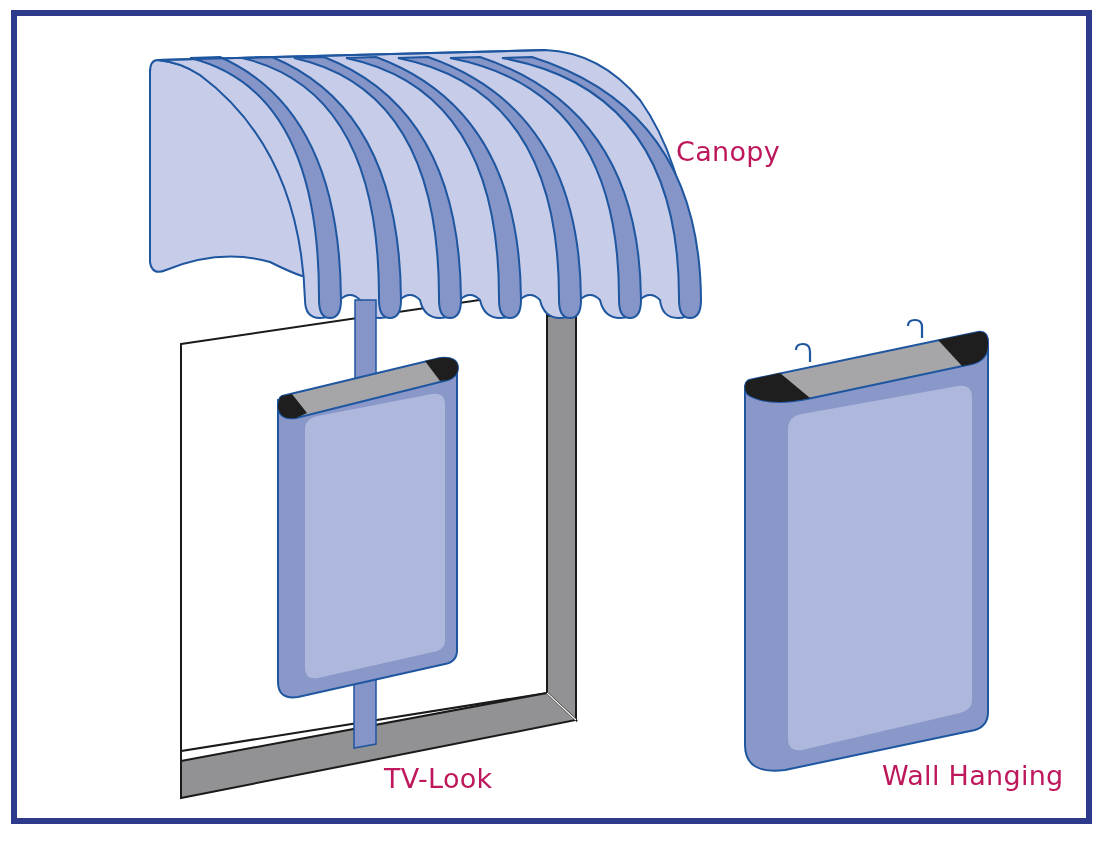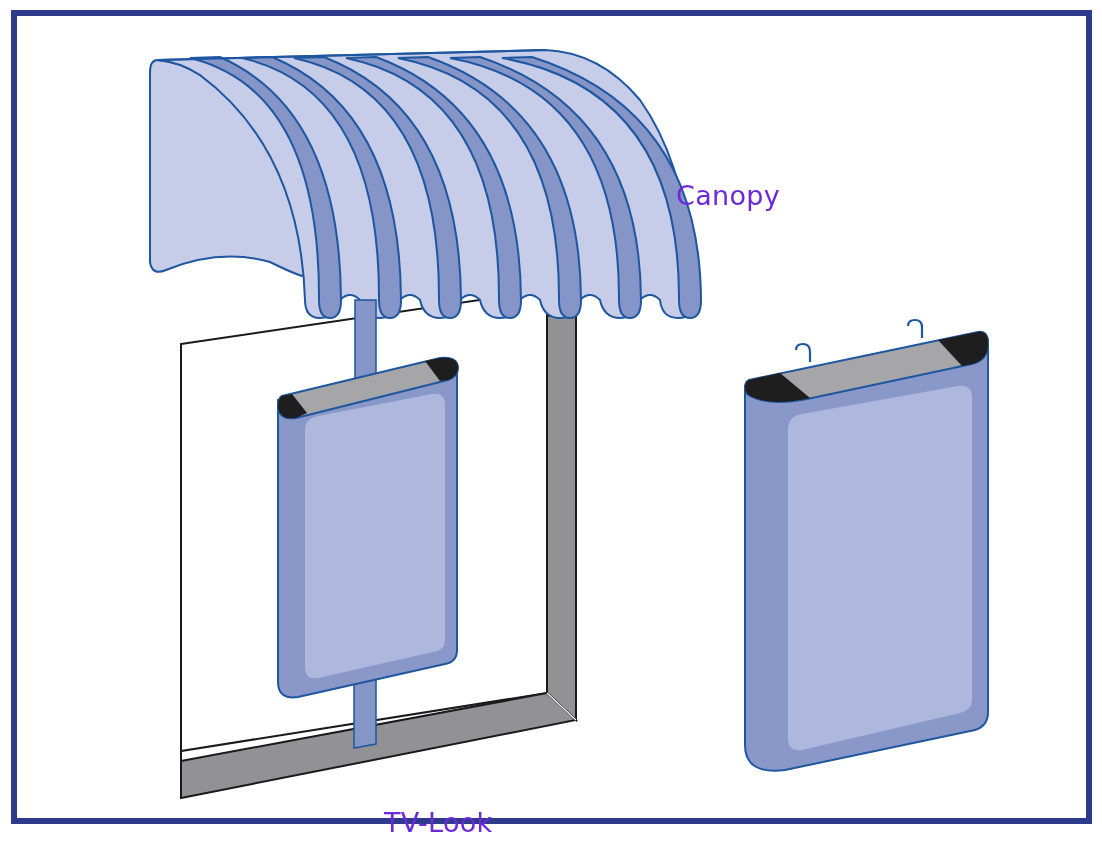--- a/index.html
+++ b/index.html
@@ -2,24 +2,23 @@
 <html><head>
   <meta charset="utf-8">
   <style>
     html, body { margin: 0; padding: 0; background: #ffffff; }
     body { width: 1102px; height: 842px; position: relative; overflow: hidden; }
     #stage { position: absolute; left: 0; top: 0; width: 1102px; height: 842px; }
     .label {
       position: absolute;
       font-family: "DejaVu Sans", sans-serif;
       font-size: 27px;
-      color: #6d28d9;
+      color: #be185d;
       white-space: nowrap;
       letter-spacing: 0.3px;
-      margin-top: 44px;
     }
     #lbl-canopy { left: 676px; top: 136px; }
     #lbl-tv { left: 384px; top: 763px; }
     #lbl-wall { left: 882px; top: 760px; }
   </style>
 </head>
 <body>
 
 <div id="stage">
   <svg width="1102" height="842" viewBox="0 0 1102 842" xmlns="http://www.w3.org/2000/svg">
@@ -76,13 +75,14 @@
       <path d="M788,430 Q788,416 802,414 L958,386 Q972,384 972,398 L972,700 Q972,710 960,713 L802,750 Q788,752 788,738 Z" fill="#aeb8dc"></path>
 
       <path d="M749,380 L978,332 Q988,330 988,344 Q988,360 972,364 L812,398 Q775,406 755,398 Q745,395 745,388 Q745,382 749,380 Z" fill="#a6a6a8" stroke="#1f56a0" stroke-width="2"></path>
       <path d="M749,380 L780,373 L810,398 Q775,406 755,398 Q745,395 745,388 Q745,382 749,380 Z" fill="#1e1e1e"></path>
       <path d="M938,340 L978,332 Q988,330 988,344 Q988,360 972,364 L962,366 Z" fill="#1e1e1e"></path>
     </g>
   </svg>
 
   <div class="label" id="lbl-canopy">Canopy</div>
   <div class="label" id="lbl-tv">TV-Look</div>
+  <div class="label" id="lbl-wall">Wall Hanging</div>
 </div>
 
 </body></html>

